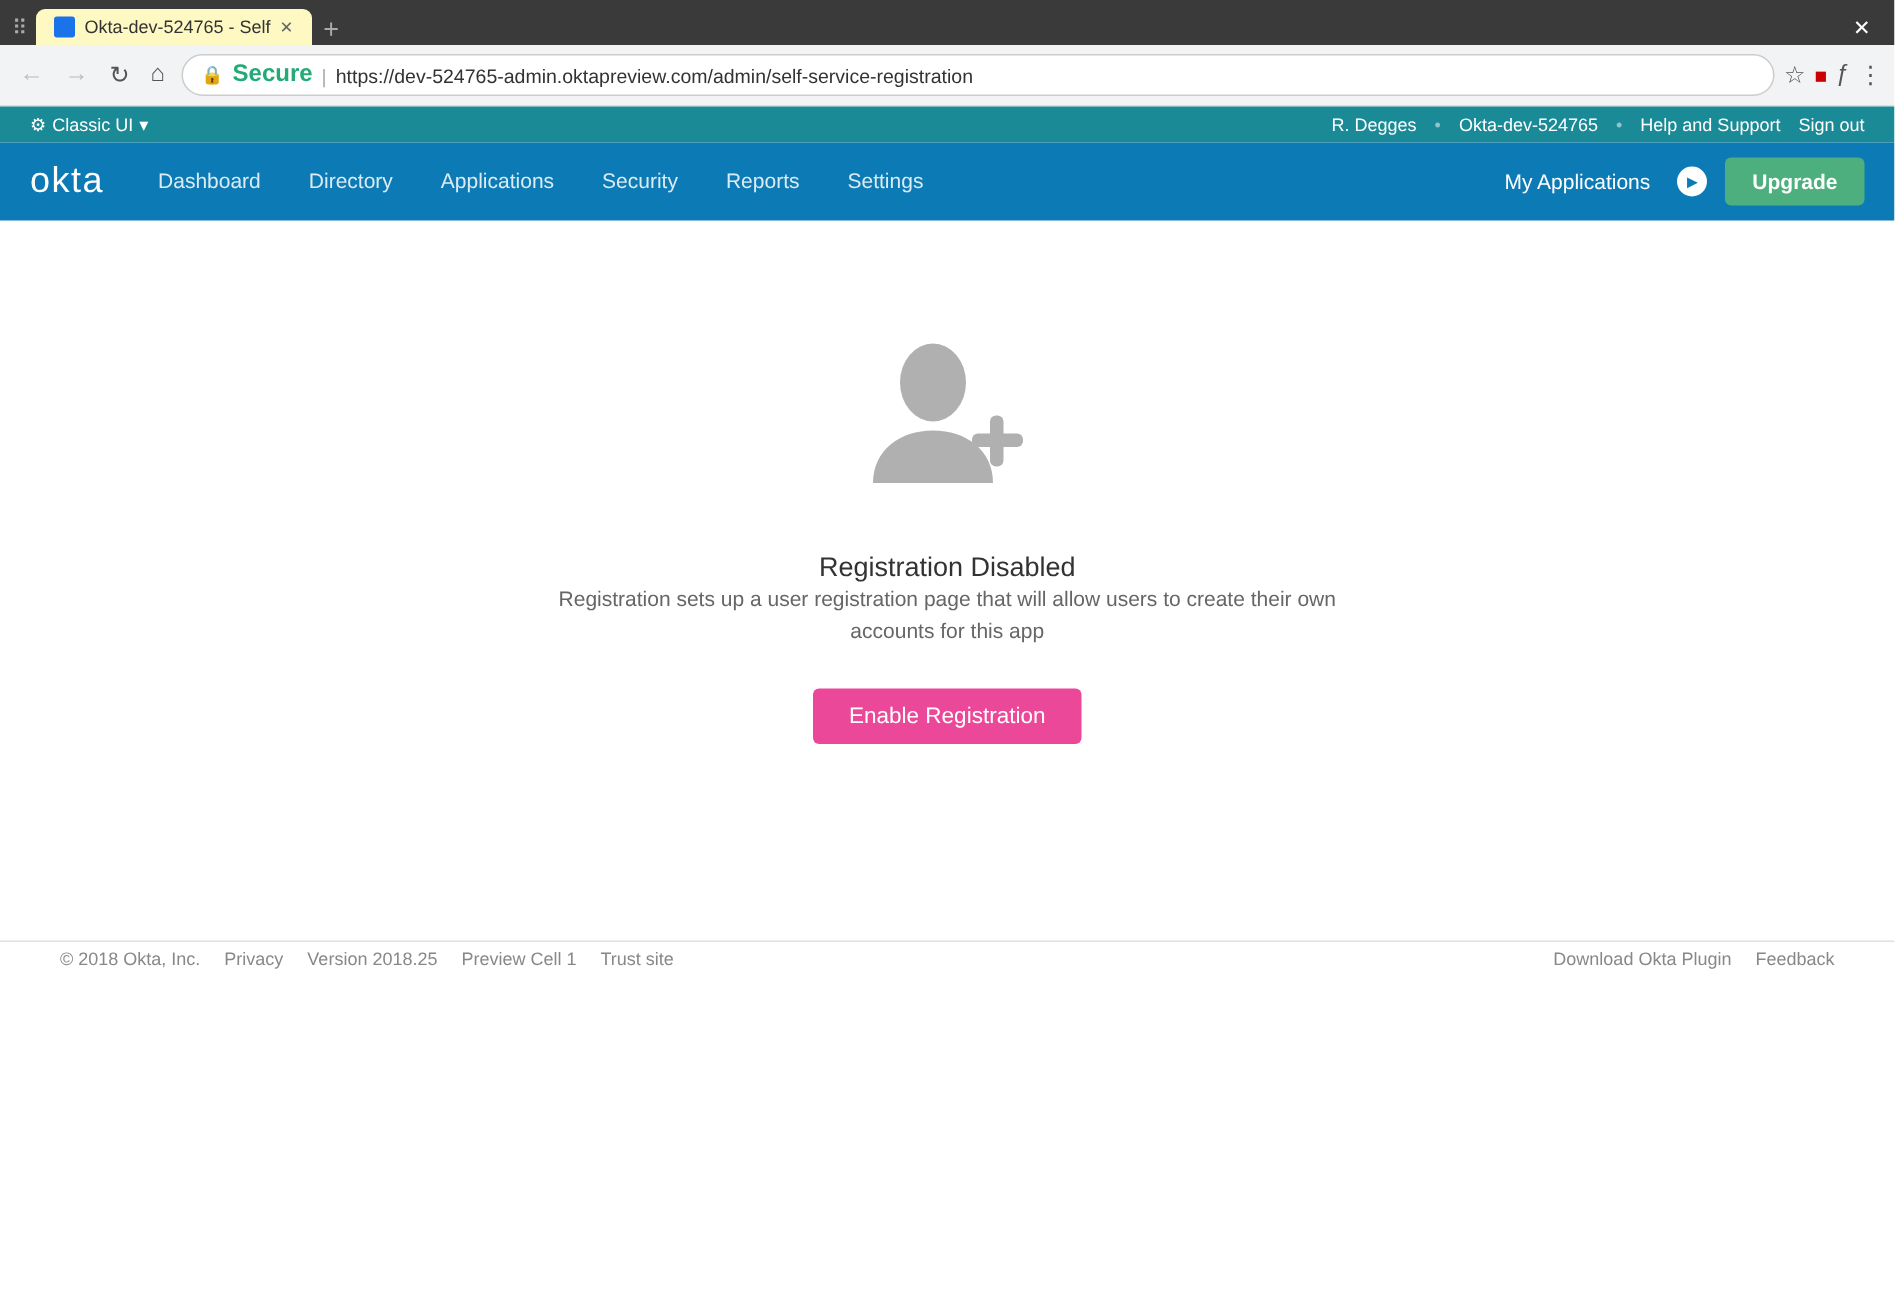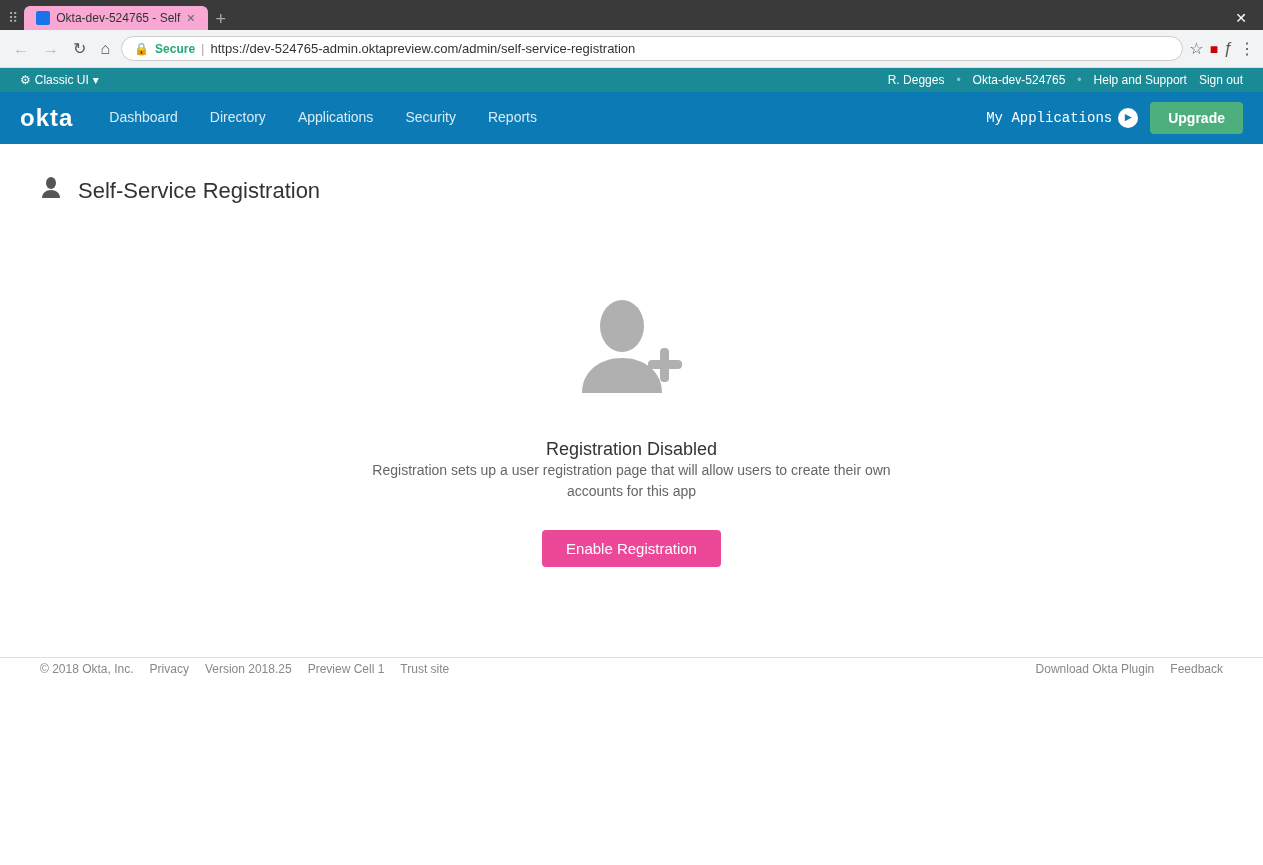--- a/index.html
+++ b/index.html
@@ -17,21 +17,21 @@
       display: flex;
       align-items: center;
       gap: 4px;
     }
     .tab-bar {
       display: flex;
       align-items: flex-end;
       flex: 1;
     }
     .tab {
-      background: #f9a8d4;
+      background: #fef9c3;
       border-radius: 6px 6px 0 0;
       padding: 5px 12px;
       display: flex;
       align-items: center;
       gap: 6px;
       font-size: 12px;
       color: #333;
       min-width: 180px;
     }
     .tab-favicon {
@@ -86,21 +86,21 @@
       background: #fff;
       border: 1px solid #ccc;
       border-radius: 20px;
       padding: 4px 12px;
       display: flex;
       align-items: center;
       gap: 6px;
       font-size: 13px;
     }
     .secure-icon { color: #2a7; font-size: 12px; }
-    .secure-label { color: #2a7; font-size: 12px; font-weight: bold; }
+    .secure-label { color: #2a7; font-size: 16px; font-weight: bold; }
     .addr-url { color: #333; font-size: 13px; flex: 1; }
     .addr-right {
       display: flex; gap: 6px; align-items: center;
     }
     .addr-icon-btn {
       background: none; border: none; cursor: pointer; color: #555; font-size: 16px;
     }
 
     
     .info-bar {
@@ -121,21 +121,21 @@
     .nav-bar {
       background: #0b7ab5;
       padding: 0 20px;
       display: flex;
       align-items: center;
       gap: 0;
     }
     .okta-logo {
       color: #fff;
       font-size: 24px;
-      font-weight: bold;
+      font-weight: normal;
       letter-spacing: 1px;
       margin-right: 20px;
       padding: 12px 0;
     }
     .nav-links {
       display: flex;
       flex: 1;
       align-items: stretch;
     }
     .nav-link {
@@ -153,22 +153,21 @@
       display: flex;
       align-items: center;
       gap: 12px;
     }
     .my-apps-link {
       color: #fff;
       text-decoration: none;
       font-size: 14px;
       display: flex;
       align-items: center;
-      gap: 6px;
-      font-family: Liberation Mono, monospace;
+      gap: 18px;
     }
     .my-apps-arrow {
       width: 20px; height: 20px;
       background: #fff;
       border-radius: 50%;
       display: inline-flex;
       align-items: center;
       justify-content: center;
       color: #0b7ab5;
       font-size: 12px;
@@ -314,41 +313,32 @@
 </div>
 
 <div class="nav-bar">
   <div class="okta-logo">okta</div>
   <div class="nav-links">
     <a class="nav-link">Dashboard</a>
     <a class="nav-link">Directory</a>
     <a class="nav-link">Applications</a>
     <a class="nav-link">Security</a>
     <a class="nav-link">Reports</a>
+    <a class="nav-link">Settings</a>
   </div>
   <div class="nav-right">
     <a class="my-apps-link">
       <span>My Applications</span>
       <span class="my-apps-arrow">►</span>
     </a>
     <button class="upgrade-btn">Upgrade</button>
   </div>
 </div>
 
 <div class="page-content">
-  <div class="page-header">
-    <span class="page-icon">
-      
-      <svg width="28" height="28" viewBox="0 0 28 28" fill="none" xmlns="http://www.w3.org/2000/svg">
-        <ellipse cx="11" cy="9" rx="5" ry="6" fill="#555"></ellipse>
-        <path d="M2 24c0-5 4-8 9-8s9 3 9 8" fill="#555"></path>
-      </svg>
-    </span>
-    <h1 class="page-title">Self-Service Registration</h1>
-  </div>
 
   <div class="registration-center">
 
     <div class="reg-icon">
       <svg class="user-add-svg" viewBox="0 0 120 120" fill="none" xmlns="http://www.w3.org/2000/svg">
 
         <ellipse cx="50" cy="38" rx="22" ry="26" fill="#b0b0b0"></ellipse>
         <path d="M10 105c0-22 18-35 40-35s40 13 40 35" fill="#b0b0b0"></path>
 
         <rect x="76" y="72" width="34" height="9" rx="4" fill="#b0b0b0"></rect>

